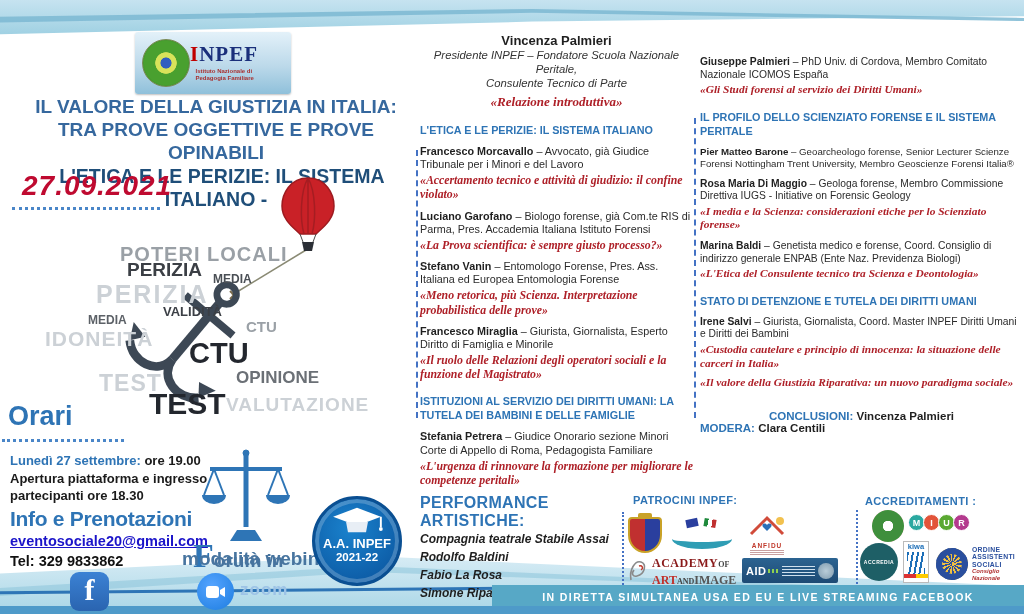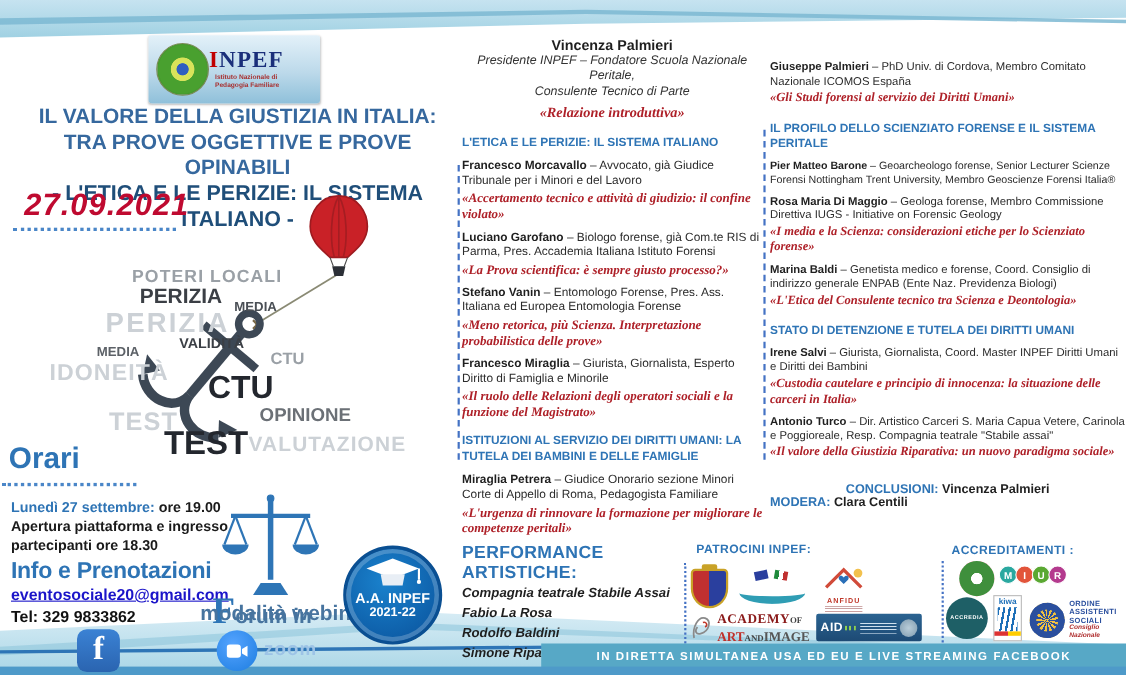--- a/index.html
+++ b/index.html
@@ -36,21 +36,21 @@
 
   
   .title-block{left:15px;top:95px;width:402px;text-align:center;font-weight:bold;line-height:1.22;}
   .title-l12{font-size:19px;color:#36689e;}
   .title-l3{font-size:19.5px;color:#1f4e79;}
   .date{left:22px;top:170px;font-size:28px;font-weight:800;color:#bf0a30;letter-spacing:1px;font-style:italic;}
   .date-dots{left:12px;top:207px;width:148px;border-top:3px dotted #4a86c8;}
 
   
   .wc{position:absolute;font-weight:bold;white-space:nowrap;}
-  .wc0{left:120px;top:243px;font-size:16px;color:#9aa0a6;letter-spacing:1px}
+  .wc0{left:120px;top:243px;font-size:20px;color:#9aa0a6;letter-spacing:1px}
   .wc1{left:127px;top:259px;font-size:19px;color:#3b3f45}
   .wc2{left:213px;top:272px;font-size:12px;color:#4a4f55}
   .wc3{left:96px;top:280px;font-size:25px;color:#ccd1d6;letter-spacing:2px}
   .wc4{left:163px;top:304px;font-size:13px;color:#3b3f45}
   .wc5{left:88px;top:313px;font-size:12px;color:#5c6167}
   .wc6{left:45px;top:327px;font-size:21px;color:#ccd1d6;letter-spacing:1px}
   .wc7{left:246px;top:318px;font-size:15px;color:#9aa0a6}
   .wc8{left:189px;top:337px;font-size:29px;color:#23272e}
   .wc9{left:236px;top:368px;font-size:17px;color:#6b7076}
   .wc10{left:99px;top:370px;font-size:23px;color:#ccd1d6;letter-spacing:1px}
@@ -300,21 +300,21 @@
     <p class="talk">«La Prova scientifica: è sempre giusto processo?»</p>
 
     <p class="sp"><b>Stefano Vanin</b><span> – Entomologo Forense, Pres. Ass. Italiana ed Europea Entomologia Forense</span></p>
     <p class="talk">«Meno retorica, più Scienza. Interpretazione probabilistica delle prove»</p>
 
     <p class="sp"><b>Francesco Miraglia</b><span> – Giurista, Giornalista, Esperto Diritto di Famiglia e Minorile</span></p>
     <p class="talk">«Il ruolo delle Relazioni degli operatori sociali e la funzione del Magistrato»</p>
 
     <div class="sec-title">ISTITUZIONI AL SERVIZIO DEI DIRITTI UMANI: LA TUTELA DEI BAMBINI E DELLE FAMIGLIE</div>
 
-    <p class="sp"><b>Miraglia Petrera</b><span> – Giudice Onorario sezione Minori Corte di Appello di Roma, Pedagogista Familiare</span></p>
+    <p class="sp"><b>Stefania Petrera</b><span> – Giudice Onorario sezione Minori Corte di Appello di Roma, Pedagogista Familiare</span></p>
     <p class="talk">«L'urgenza di rinnovare la formazione per migliorare le competenze peritali»</p>
   </div>
 
   <div class="abs col2">
     <p class="sp"><b>Giuseppe Palmieri</b><span> – PhD Univ. di Cordova, Membro Comitato Nazionale ICOMOS España</span></p>
     <p class="talk">«Gli Studi forensi al servizio dei Diritti Umani»</p>
 
     <div class="sec-title">IL PROFILO DELLO SCIENZIATO FORENSE E IL SISTEMA PERITALE</div>
 
     <p class="sp cond"><b>Pier Matteo Barone</b><span> – Geoarcheologo forense, Senior Lecturer Scienze Forensi Nottingham Trent University, Membro Geoscienze Forensi Italia®</span></p>
@@ -323,36 +323,35 @@
     <p class="talk">«I media e la Scienza: considerazioni etiche per lo Scienziato forense»</p>
 
     <p class="sp"><b>Marina Baldi</b><span> – Genetista medico e forense, Coord. Consiglio di indirizzo generale ENPAB (Ente Naz. Previdenza Biologi)</span></p>
     <p class="talk">«L'Etica del Consulente tecnico tra Scienza e Deontologia»</p>
 
     <div class="sec-title">STATO DI DETENZIONE E TUTELA DEI DIRITTI UMANI</div>
 
     <p class="sp"><b>Irene Salvi</b><span> – Giurista, Giornalista, Coord. Master INPEF Diritti Umani e Diritti dei Bambini</span></p>
     <p class="talk">«Custodia cautelare e principio di innocenza: la situazione delle carceri in Italia»</p>
 
-    <p class="sp"><b>Antonio Turco</b><span> – Dir. Artistico Carceri S. Maria Capua Vetere, Carinola e Poggioreale, Resp. Compagnia teatrale "Stabile assai"</span></p>
     <p class="talk">«Il valore della Giustizia Riparativa: un nuovo paradigma sociale»</p>
 
     <div class="concl">
       <span class="lbl">CONCLUSIONI:</span><span>  Vincenza Palmieri</span>
     </div>
     <div class="modera">
       <span class="lbl">MODERA:</span><span> Clara Centili</span>
     </div>
   </div>
 
   <div class="abs perf">
     <div class="perf-title">PERFORMANCE ARTISTICHE:</div>
     <div class="perf-item">Compagnia teatrale Stabile Assai</div>
+    <div class="perf-item">Rodolfo Baldini</div>
     <div class="perf-item">Fabio La Rosa</div>
-    <div class="perf-item">Rodolfo Baldini</div>
     <div class="perf-item">Simone Ripa</div>
   </div>
 
   <div class="abs patr-title">PATROCINI INPEF:</div>
   <div class="abs crest"></div>
   <div class="abs ribbon">
     <div class="arc"></div>
     <div class="flag b"></div>
     <div class="flag t"></div>
   </div>

